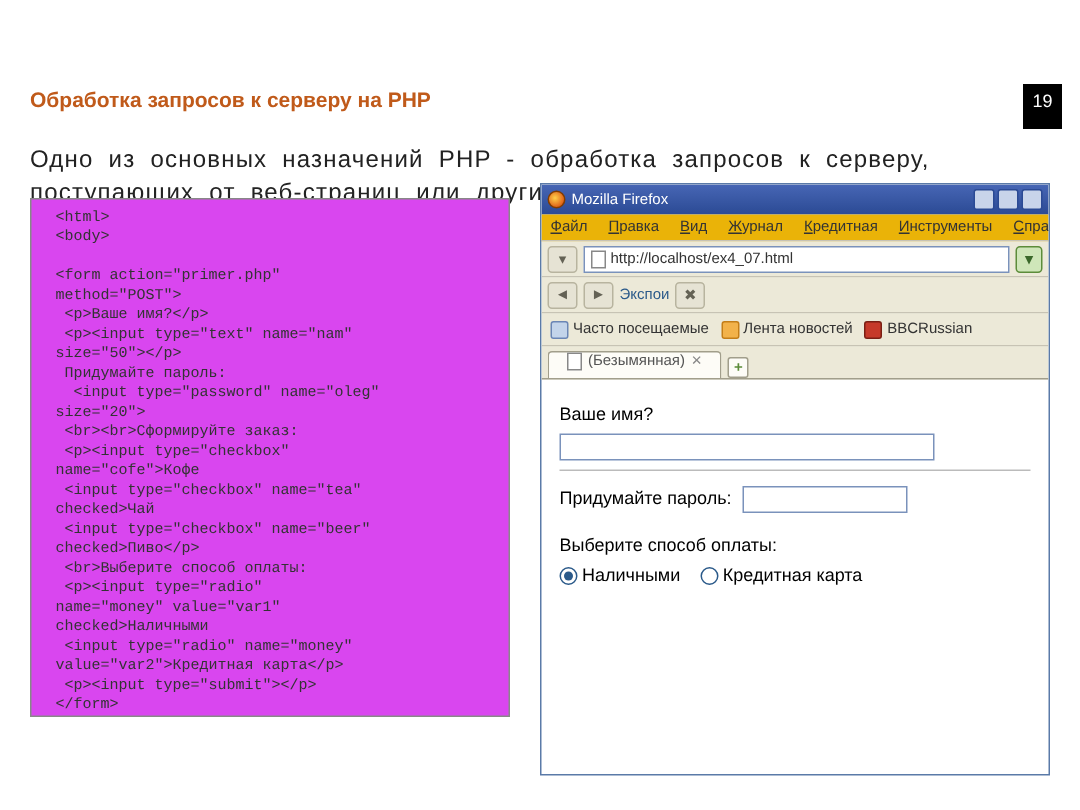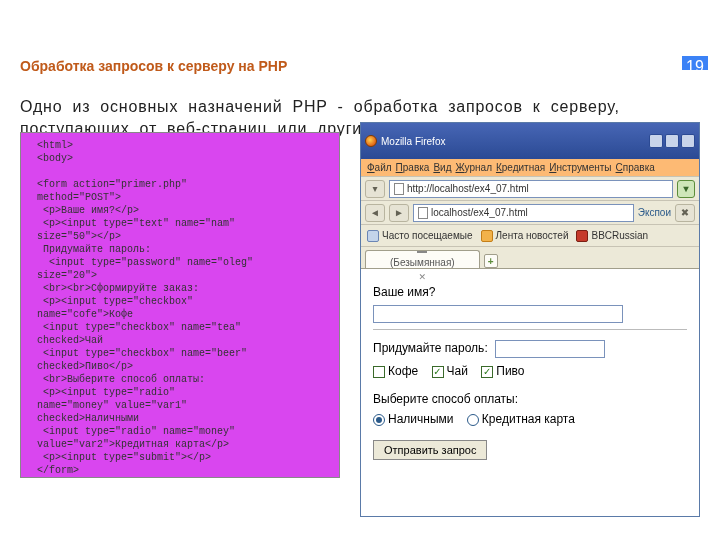--- a/index.html
+++ b/index.html
@@ -10,24 +10,24 @@
     background: #ffffff;
     font-family: Arial, sans-serif;
     overflow: hidden;
     position: relative;
   }
   .page-badge {
     position: absolute;
     top: 56px;
     right: 12px;
     width: 26px;
-    height: 14px;
-    background: #3b82f6;
+    height: 30px;
+    background: #000000;
     color: #fff;
-    font-size: 16px;
+    font-size: 12px;
     text-align: center;
     line-height: 22px;
   }
   .heading {
     position: absolute;
     top: 58px;
     left: 20px;
     color: #c05a1a;
     font-weight: bold;
     font-size: 14px;
@@ -66,42 +66,42 @@
     left: 360px;
     width: 340px;
     height: 395px;
     border: 1px solid #5a7aa8;
     background: #fff;
     font-family: Tahoma, Arial, sans-serif;
     font-size: 10px;
     overflow: hidden;
   }
   .titlebar {
-    height: 36px;
+    height: 20px;
     background: linear-gradient(#4766b5, #2b4a94);
     color: #fff;
     display: flex;
     align-items: center;
     padding: 0 4px;
     justify-content: space-between;
   }
   .titlebar-left { display: flex; align-items: center; gap: 4px; }
   .ff-icon {
     width: 12px; height: 12px; border-radius: 50%;
     background: radial-gradient(circle at 40% 40%, #ffcf4a, #e06418 70%);
     border: 1px solid #803c00;
   }
   .winbtns { display:flex; gap:2px; }
   .winbtn { width:14px;height:14px;background:#c8d4ea;border:1px solid #2b4a94;border-radius:2px; }
   .menubar {
     height: 18px;
-    background: #fdba74;
+    background: #eab308;
     display: flex;
     align-items: center;
-    gap: 4px;
+    gap: 14px;
     padding: 0 6px;
     font-size: 10px;
     color: #333;
     border-bottom: 1px solid #c7c3b4;
   }
   .menubar span { text-decoration: underline; text-decoration-color: transparent; }
   .menubar span::first-letter { text-decoration: underline; }
   .toolbar {
     height: 24px;
     background: #ece9d8;
@@ -136,21 +136,21 @@
   .bm-item { display:flex;align-items:center;gap:3px;text-align:center; }
   .bm-icon { width:12px;height:12px;background:#c3d4ea;border:1px solid #6b86b5;border-radius:2px; }
   .bm-icon.orange { background:#f2b24a;border-color:#c47e18; }
   .bm-icon.red { background:#c63a2a;border-color:#7a1f14; }
   .tabstrip {
     height: 22px;background:#ece9d8;border-bottom:1px solid #a19e8b;
     display:flex;align-items:flex-end;padding:0 4px;gap:4px;
   }
   .tab {
     height:18px;background:#fdfcf7;border:1px solid #a19e8b;border-bottom:none;
-    border-radius:3px 3px 0 0;padding:0 24px;display:flex;align-items:center;gap:4px;color:#555;flex-direction:column;
+    border-radius:3px 3px 0 0;padding:0 12px;display:flex;align-items:flex-start;gap:4px;color:#555;
   }
   .tab-x{font-size:9px;color:#888;}
   .tabplus{width:14px;height:14px;border:1px solid #a19e8b;background:#fdfcf7;border-radius:2px;
     display:flex;align-items:center;justify-content:center;color:#5c8c3a;font-weight:bold;}
   .content {
     padding: 10px 12px; color:#000; font-size:12px;
   }
   .content .row { margin: 6px 0; }
   .txt {
     width:150px;height:18px;border:1px solid #7a92bb;background:#fff;display:inline-block;vertical-align:middle;
@@ -233,24 +233,20 @@
     <div class="nav-btn">▾</div>
     <div class="addr">
       <span class="doc-icon"></span>
       <span>http://localhost/ex4_07.html</span>
     </div>
     <div class="addr-go">▾</div>
   </div>
   <div class="toolbar">
     <div class="nav-btn">◄</div>
     <div class="nav-btn">►</div>
-    <div class="addr">
-      <span class="doc-icon"></span>
-      <span>localhost/ex4_07.html</span>
-    </div>
     <span style="color:#2b5a8a">Экспои</span>
     <div class="nav-btn">✖</div>
   </div>
   <div class="bookmarkbar">
     <div class="bm-item">
         <span class="bm-icon"></span>
         <span>Часто посещаемые</span>
       </div>
     <div class="bm-item">
         <span class="bm-icon orange"></span>
@@ -271,30 +267,20 @@
   </div>
 
   <div class="content">
     <div class="row">Ваше имя?</div>
     <div class="row"><span class="txt" style="width:250px"></span></div>
     <hr class="hr">
     <div class="row">
       <span class="form-label">Придумайте пароль:</span>
       <span class="txt" style="width:110px"></span>
     </div>
-    <div class="row">
-      <span class="cb"></span><span>Кофе</span>
-      &nbsp;&nbsp;
-      <span class="cb checked"></span><span>Чай</span>
-      &nbsp;&nbsp;
-      <span class="cb checked"></span><span>Пиво</span>
-    </div>
     <div class="row" style="margin-top:14px">Выберите способ оплаты:</div>
     <div class="row">
       <span class="rb checked"></span><span>Наличными</span>
       &nbsp;&nbsp;
       <span class="rb"></span><span>Кредитная карта</span>
     </div>
-    <div class="row" style="margin-top:14px">
-      <span class="btn">Отправить запрос</span>
-    </div>
   </div>
 </div>
 
 </body></html>

